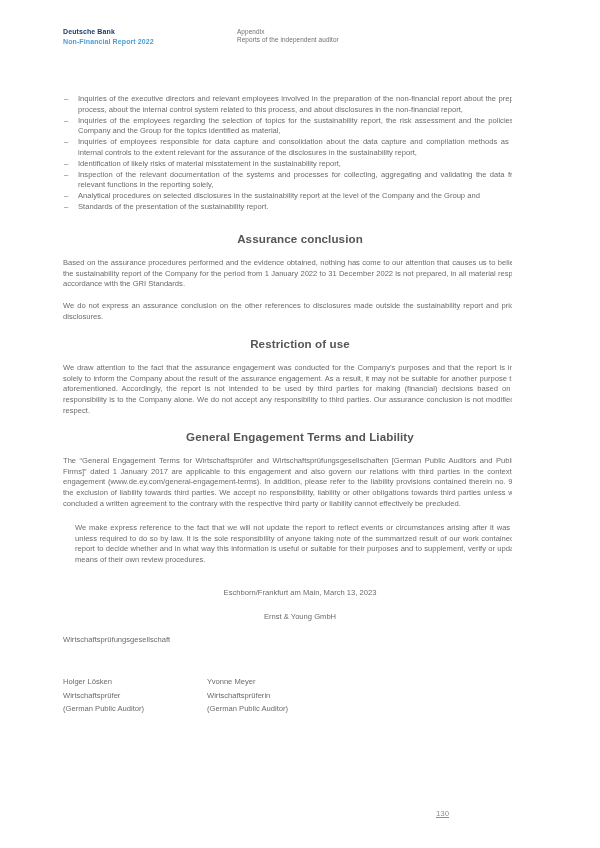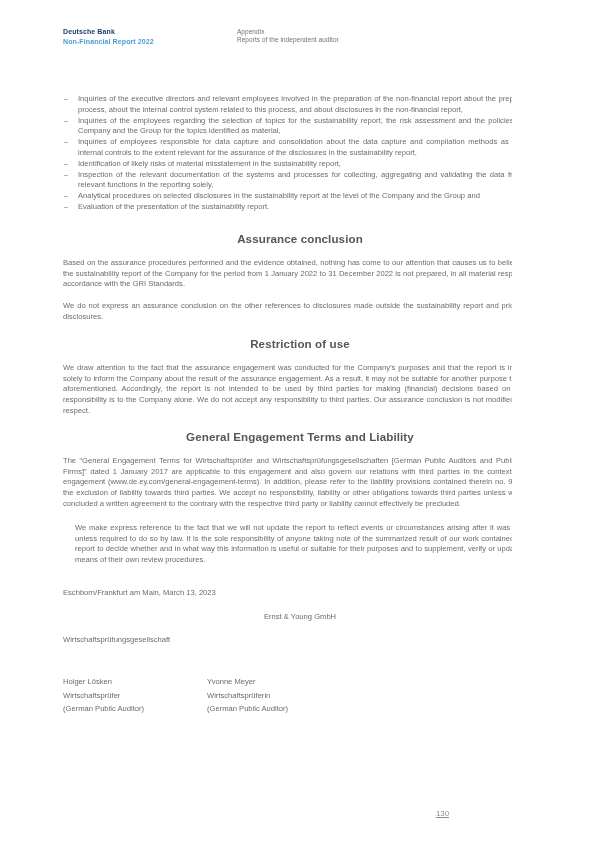--- a/index.html
+++ b/index.html
@@ -54,21 +54,21 @@
   }
   h2.h-assurance  { margin-top: 19px; }
   h2.h-restriction{ margin-top: 14px; }
   h2.h-general    { margin-top: 13px; }
 
   p { margin: 0; }
   p.after-heading { margin-top: 7px; }
   p.follow        { margin-top: 11px; }
   p.follow-wide   { margin-top: 13px; margin-left: 12px; }
 
-  p.place-date  { margin-top: 22px; text-align: left; }
+  p.place-date  { margin-top: 22px; text-align: center; }
   p.firm        { margin-top: 13px; text-align: center; }
   p.firm-suffix { margin-top: 12.5px; text-align: left; }
 
   
   .signatures {
     margin-top: 31px;
     display: grid;
     grid-template-columns: 144px 1fr;
     row-gap: 3px;
     text-align: left;
@@ -98,21 +98,21 @@
 
   <div class="content">
 
     <ul class="bullets">
       <li>Inquiries of the executive directors and relevant employees involved in the preparation of the non-financial report about the preparation process, about the internal control system related to this process, and about disclosures in the non-financial report,</li>
       <li>Inquiries of the employees regarding the selection of topics for the sustainability report, the risk assessment and the policies of the Company and the Group for the topics identified as material,</li>
       <li>Inquiries of employees responsible for data capture and consolidation about the data capture and compilation methods as well as internal controls to the extent relevant for the assurance of the disclosures in the sustainability report,</li>
       <li>Identification of likely risks of material misstatement in the sustainability report,</li>
       <li>Inspection of the relevant documentation of the systems and processes for collecting, aggregating and validating the data from the relevant functions in the reporting solely,</li>
       <li>Analytical procedures on selected disclosures in the sustainability report at the level of the Company and the Group and</li>
-      <li>Evaluation of the presentation of the sustainability report.</li>
+      <li>Standards of the presentation of the sustainability report.</li>
     </ul>
 
     <h2 class="h-assurance">Assurance conclusion</h2>
     <p class="after-heading">Based on the assurance procedures performed and the evidence obtained, nothing has come to our attention that causes us to believe that the sustainability report of the Company for the period from 1 January 2022 to 31 December 2022 is not prepared, in all material respects, in accordance with the GRI Standards.</p>
     <p class="follow">We do not express an assurance conclusion on the other references to disclosures made outside the sustainability report and prior year-disclosures.</p>
 
     <h2 class="h-restriction">Restriction of use</h2>
     <p class="after-heading">We draw attention to the fact that the assurance engagement was conducted for the Company’s purposes and that the report is intended solely to inform the Company about the result of the assurance engagement. As a result, it may not be suitable for another purpose than the aforementioned. Accordingly, the report is not intended to be used by third parties for making (financial) decisions based on it. Our responsibility is to the Company alone. We do not accept any responsibility to third parties. Our assurance conclusion is not modified in this respect.</p>
 
     <h2 class="h-general">General Engagement Terms and Liability</h2>

